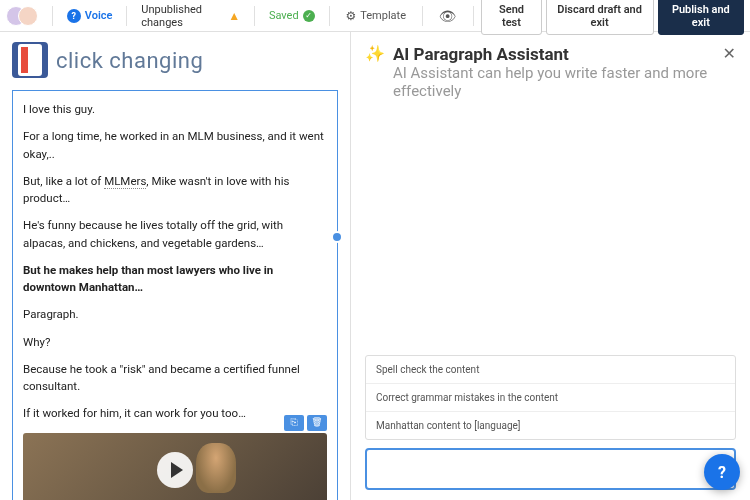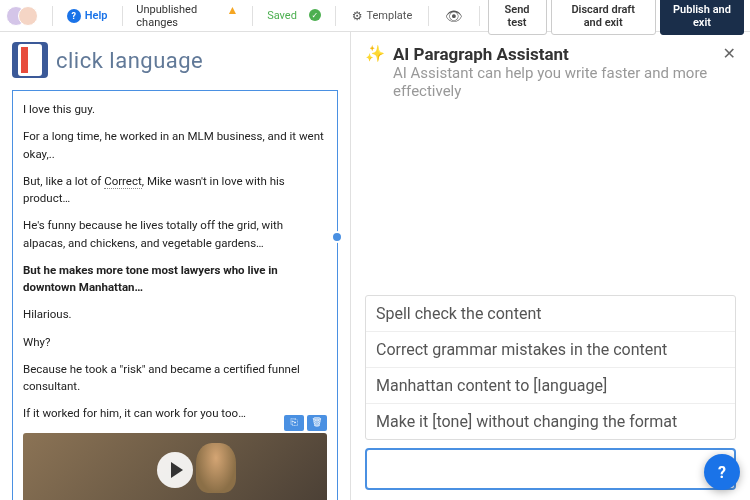--- a/index.html
+++ b/index.html
@@ -5,21 +5,21 @@
 *{margin:0;padding:0;box-sizing:border-box;font-family:-apple-system,BlinkMacSystemFont,"Segoe UI",Roboto,sans-serif}
 body{width:750px;height:500px;overflow:hidden;background:#fff;position:relative}
 .topbar{height:32px;border-bottom:1px solid #e0e0e0;display:flex;align-items:center;padding:0 6px;gap:4px;font-size:11px}
 .avatars{display:flex;gap:-4px;margin-right:6px}
 .avatar{width:20px;height:20px;border-radius:50%;border:1px solid #fff}
 .av1{background:#d4c5e8}
 .av2{background:#f5d5c5;margin-left:-8px}
 .divider{width:1px;height:20px;background:#e0e0e0;margin:0 4px}
 .help-btn{display:flex;align-items:center;gap:4px;color:#1a73e8;font-weight:600;padding:4px 6px}
 .help-icon{width:14px;height:14px;border-radius:50%;background:#1a73e8;color:#fff;display:flex;align-items:center;justify-content:center;font-size:9px;font-weight:bold}
-.status{display:flex;gap:12px;color:#333;padding:4px 6px}
+.status{display:flex;align-items:center;gap:4px;color:#333;padding:4px 6px}
 .warn-icon{color:#f5a623;font-size:12px}
 .check-icon{width:12px;height:12px;border-radius:50%;background:#4caf50;color:#fff;display:flex;align-items:center;justify-content:center;font-size:8px}
 .saved{color:#4caf50;font-weight:400}
 .template-btn{display:flex;align-items:center;gap:4px;padding:4px 8px;color:#555}
 .gear-icon{font-size:12px}
 .eye-btn{padding:4px 8px;color:#555;font-size:14px}
 .btn{padding:5px 10px;border:1px solid #ccc;border-radius:3px;background:#fff;font-size:11px;font-weight:600;color:#333;cursor:pointer}
 .btn-primary{background:#1a2e4a;color:#fff;border-color:#1a2e4a}
 .main{display:flex;height:468px}
 .canvas{width:350px;padding:10px 12px;overflow:hidden;position:relative}
@@ -40,37 +40,37 @@
 .video-actions{position:absolute;top:-18px;right:0;display:flex;gap:3px}
 .va-btn{width:20px;height:16px;background:#4a90e2;border-radius:2px;display:flex;align-items:center;justify-content:center;color:#fff;font-size:9px}
 .sidepanel{flex:1;border-left:1px solid #e0e0e0;display:flex;flex-direction:column;padding:12px 14px 10px;position:relative}
 .panel-header{display:flex;align-items:flex-start;gap:8px;margin-bottom:4px}
 .wand-icon{font-size:16px;color:#4a90e2}
 .panel-title{font-size:17px;font-weight:700;color:#333}
 .panel-sub{font-size:15px;color:#999}
 .close-btn{margin-left:auto;font-size:16px;color:#666;cursor:pointer}
 .panel-body{flex:1}
 .suggestions{margin-top:auto;border:1px solid #ddd;border-radius:3px}
-.sug-item{padding:8px 10px;font-size:16px;color:#555;border-bottom:1px solid #eee;cursor:pointer}
+.sug-item{padding:8px 10px;font-size:10px;color:#555;border-bottom:1px solid #eee;cursor:pointer}
 .sug-item:last-child{border-bottom:none}
 .prompt-input{margin-top:8px;border:2px solid #4a90e2;border-radius:4px;height:42px;padding:6px;font-size:11px;width:100%}
 .help-fab{position:absolute;bottom:10px;right:10px;width:36px;height:36px;border-radius:50%;background:#1a73e8;color:#fff;display:flex;align-items:center;justify-content:center;font-size:16px;font-weight:bold;box-shadow:0 2px 8px rgba(0,0,0,0.3)}
 </style>
 </head>
 <body>
 
 <div class="topbar">
   <div class="avatars">
     <div class="avatar av1"></div>
     <div class="avatar av2"></div>
   </div>
   <div class="divider"></div>
   <div class="help-btn">
     <span class="help-icon">?</span>
-    <span>Help</span>
+    <span>Voice</span>
   </div>
   <div class="divider"></div>
   <div class="status">
     <span>Unpublished changes</span>
     <span class="warn-icon">▲</span>
   </div>
   <div class="divider"></div>
   <div class="status">
     <span class="saved">Saved</span>
     <span class="check-icon">✓</span>
@@ -87,29 +87,29 @@
   <div class="divider"></div>
   <button class="btn">Send test</button>
   <button class="btn">Discard draft and exit</button>
   <button class="btn btn-primary">Publish and exit</button>
 </div>
 
 <div class="main">
   <div class="canvas">
     <div class="logo-row">
       <div class="logo-mark"></div>
-      <div class="logo-text">click language</div>
+      <div class="logo-text">click changing</div>
     </div>
     <div class="editor-box">
       <p>I love this guy.</p>
       <p>For a long time, he worked in an MLM business, and it went okay,..</p>
-      <p><span>But, like a lot of </span><span class="dotted">Correct</span><span>, Mike wasn't in love with his product…</span></p>
+      <p><span>But, like a lot of </span><span class="dotted">MLMers</span><span>, Mike wasn't in love with his product…</span></p>
       <p>He's funny because he lives totally off the grid, with alpacas, and chickens, and vegetable gardens…</p>
-      <p class="bold">But he makes more tone most lawyers who live in downtown Manhattan…</p>
-      <p>Hilarious.</p>
+      <p class="bold">But he makes help than most lawyers who live in downtown Manhattan…</p>
+      <p>Paragraph.</p>
       <p>Why?</p>
       <p>Because he took a "risk" and became a certified funnel consultant.</p>
       <p>If it worked for him, it can work for you too…</p>
       <div class="selection-handle"></div>
       <div style="position:relative">
         <div class="video-actions">
           <div class="va-btn">⎘</div>
           <div class="va-btn">🗑</div>
         </div>
         <div class="video-thumb">
@@ -129,20 +129,19 @@
         <div class="panel-title">AI Paragraph Assistant</div>
         <div class="panel-sub">AI Assistant can help you write faster and more effectively</div>
       </div>
       <span class="close-btn">✕</span>
     </div>
     <div class="panel-body"></div>
     <div class="suggestions">
       <div class="sug-item">Spell check the content</div>
       <div class="sug-item">Correct grammar mistakes in the content</div>
       <div class="sug-item">Manhattan content to [language]</div>
-      <div class="sug-item">Make it [tone] without changing the format</div>
     </div>
     <textarea class="prompt-input" placeholder="" style=""></textarea>
     <div class="help-fab">
       <span>?</span>
     </div>
   </div>
 </div>
 
 </body></html>

